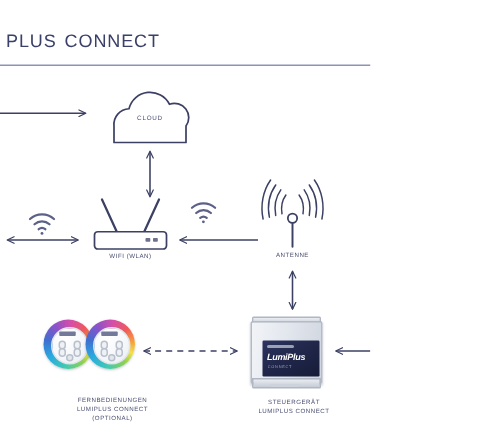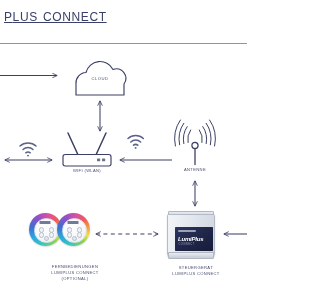--- a/index.html
+++ b/index.html
@@ -13,29 +13,28 @@
     position: relative;
     overflow: hidden;
     font-family: "Liberation Sans", sans-serif;
     color: #3c4164;
   }
 
   
   #header-title {
     position: absolute;
     left: 4px;
-    top: 6px;
+    top: 16px;
     font-size: 17px;
     letter-spacing: 0.6px;
     color: #3a4068;
     font-variant: small-caps;
     text-transform: lowercase;
     white-space: nowrap;
     font-weight: 400;
-    text-decoration: underline;
   }
   #header-title::first-letter { font-size: 17px; }
   #header-divider {
     position: absolute;
     left: 0px;
     top: 43px;
     width: 247px;
     height: 1px;
     background: #8e93b4;
   }

